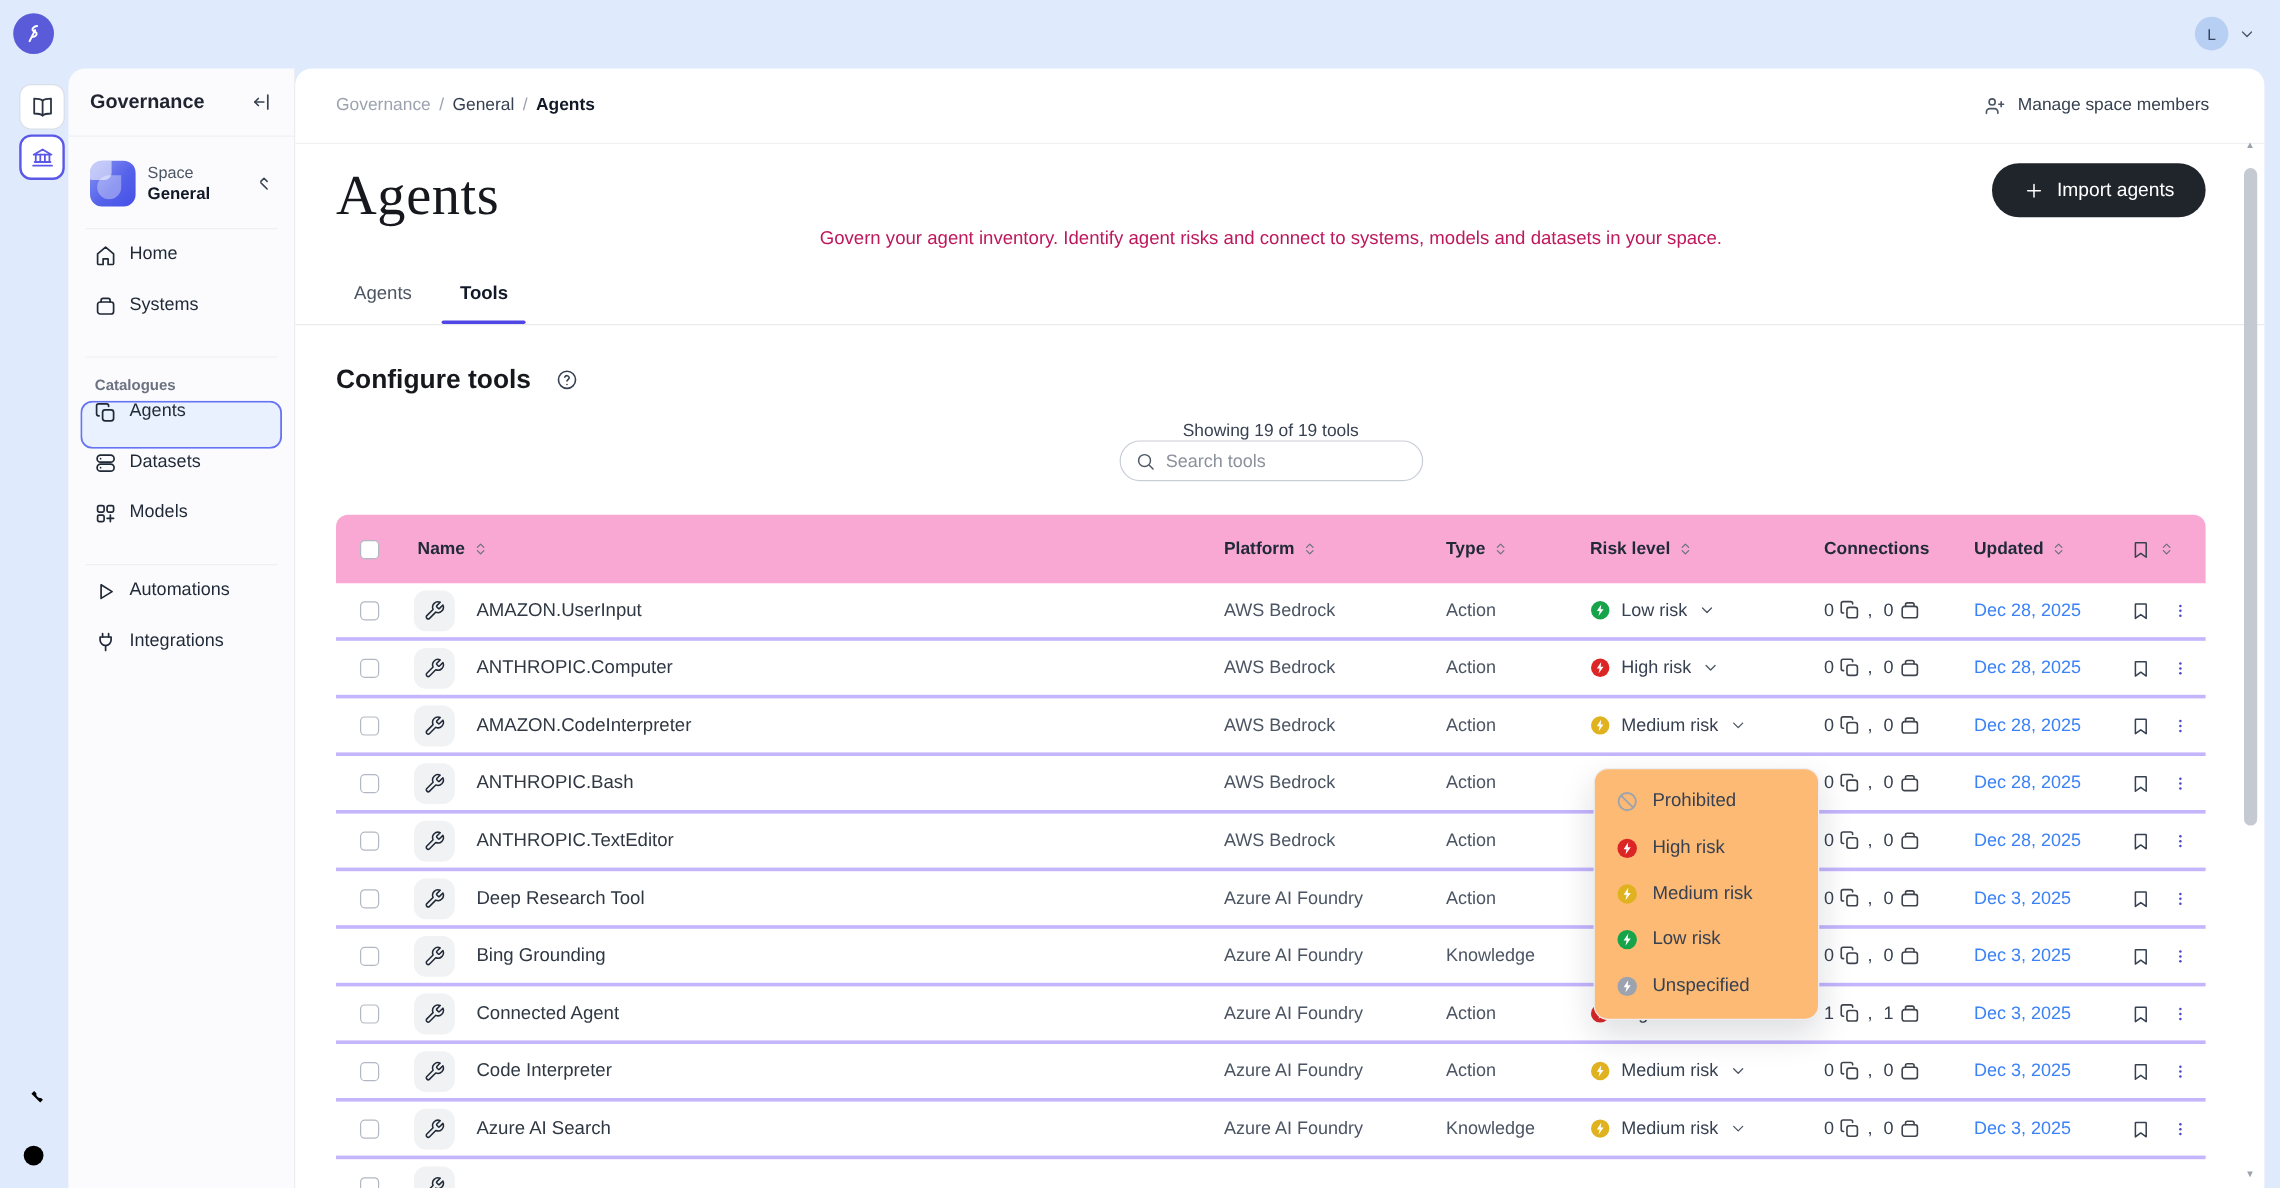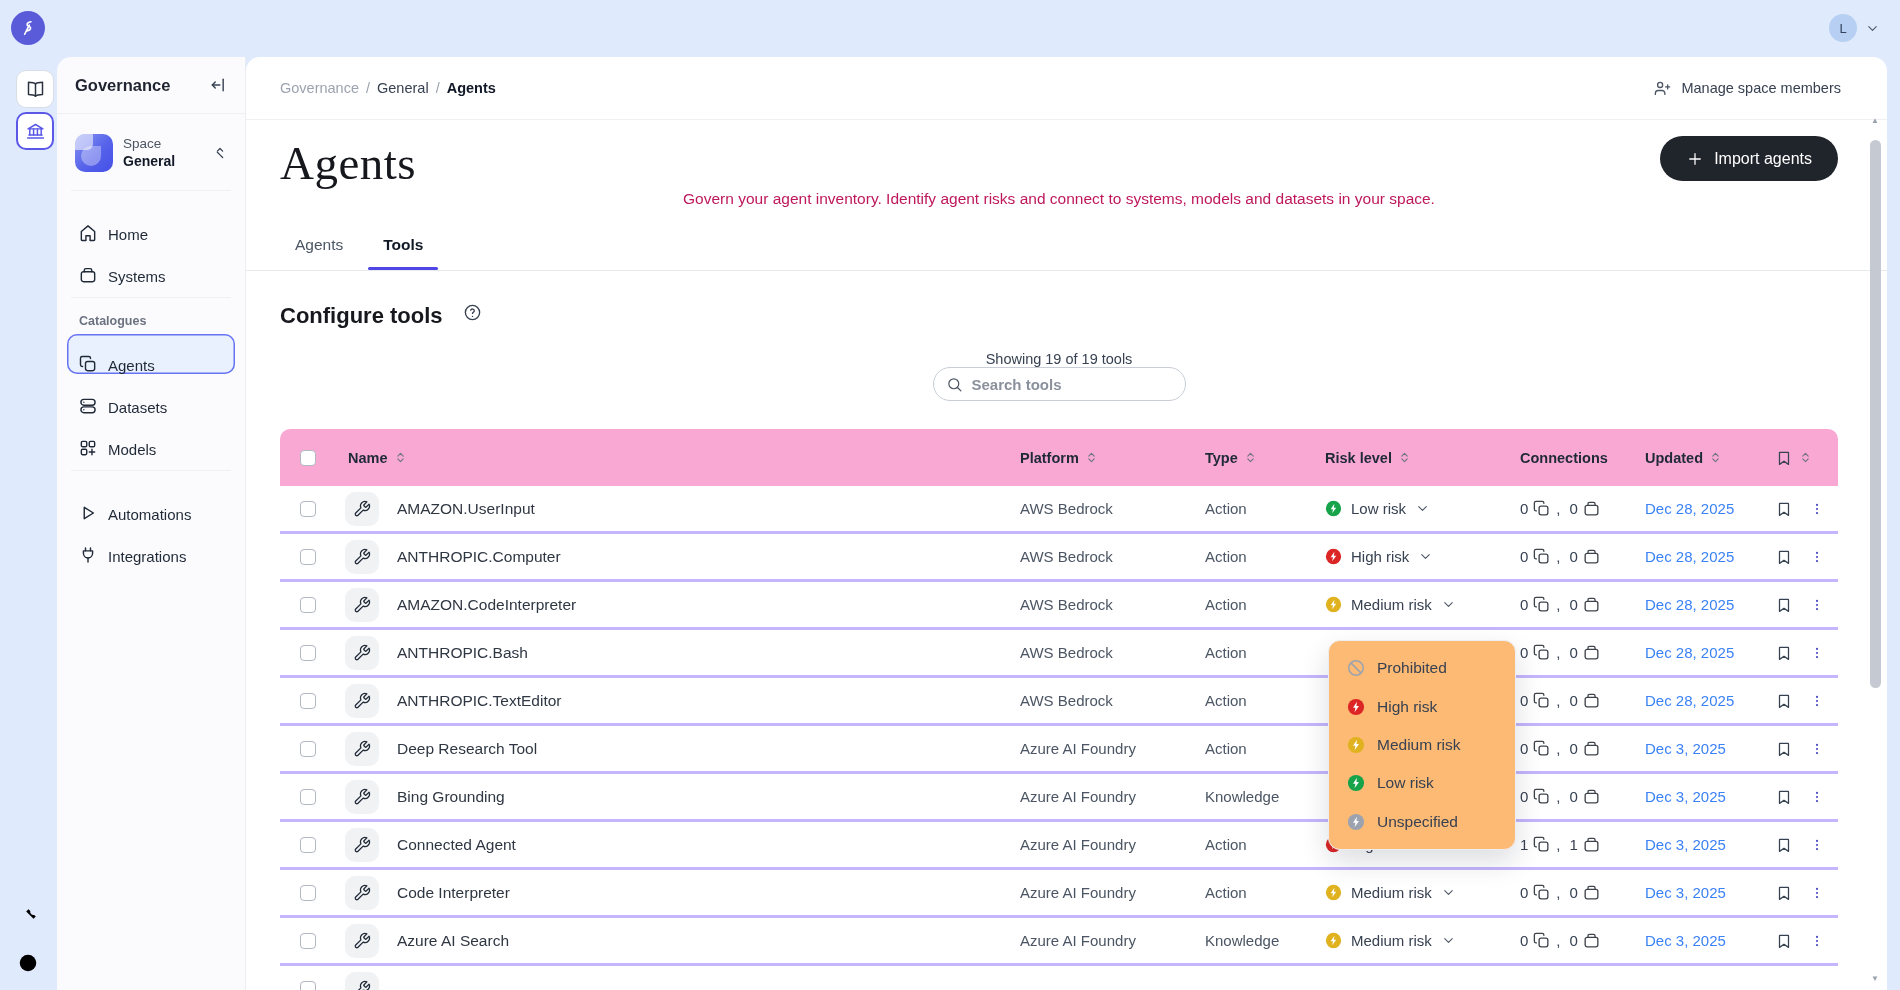--- a/index.html
+++ b/index.html
@@ -34,21 +34,21 @@
   .space-row { display:flex; align-items:center; margin:14px 12px 0 14px; padding:6px 4px; gap:10px; border-radius:10px; }
   .space-ic { width:38px; height:38px; border-radius:10px;
               background:linear-gradient(135deg,#8a97f2 0%,#5562ea 55%,#4550e6 100%); position:relative; overflow:hidden; }
   .space-ic:before { content:""; position:absolute; left:-4px; top:-6px; width:22px; height:22px; border-radius:6px; background:rgba(255,255,255,.55); }
   .space-ic:after  { content:""; position:absolute; left:6px; top:12px; width:20px; height:20px; border-radius:50% 0 50% 50%; background:rgba(255,255,255,.35); }
   .space-txt { flex:1; line-height:1.25; }
   .space-label { font-size:13.5px; color:#4b5563; }
   .space-name { font-size:14px; font-weight:700; color:#111827; }
   .updown { width:18px; height:18px; color:#374151; }
   .sb-div { border-top:1px solid #eef0f3; margin:12px 14px; }
-  .nav-item { display:flex; align-items:flex-end; gap:10px; height:40px; margin:2px 10px; padding:0 11px;
+  .nav-item { display:flex; align-items:flex-start; gap:10px; height:40px; margin:2px 10px; padding:0 11px;
               border-radius:10px; font-size:15px; color:#1f2937; }
   .nav-item .ic { width:20px; height:20px; color:#1f2937; }
   .nav-item.active { background:#e9f0fe; box-shadow:inset 0 0 0 1.5px #6673f2; }
   .sb-section { font-size:12.5px; font-weight:700; color:#6b7280; margin:16px 0 6px 22px; }
 
   
   .card { position:absolute; left:246px; top:57px; width:1641px; height:933px;
           background:#fff; border-radius:14px 14px 0 0; overflow:hidden; }
   .card-topbar { height:63px; border-bottom:1px solid #eef0f3; display:flex; align-items:center;
                  justify-content:space-between; padding:0 46px 0 34px; }
@@ -65,30 +65,30 @@
                 background:#20242b; color:#fff; font-size:16px; border:none; }
   .import-btn .ic { width:18px; height:18px; color:#fff; }
   .desc { font-size:15.5px; color:#be185d;text-align:center; }
 
   .tabs { display:flex; margin-top:28px; gap:10px; position:relative; }
   .tab { padding:0 15px 16px 15px; font-size:15.5px; color:#4b5563; position:relative; }
   .tab.active { color:#111827; font-weight:700; }
   .tab.active:after { content:""; position:absolute; left:0; right:0; bottom:0; height:3px; background:#4f46e5; border-radius:2px; }
   .tabs-rule { height:1px; background:#e8ebee; margin:0 -49px 0 -34px; }
 
-  .h2-row { display:flex; align-items:flex-start; gap:20px; margin-top:32px; }
+  .h2-row { display:flex; align-items:center; gap:20px; margin-top:32px; }
   .h2 { font-size:22px; font-weight:700; color:#16181d; }
   .help { width:19px; height:19px; color:#374151; }
   .showing-row { display:flex; align-items:center; justify-content:space-between; margin-top:22px;flex-direction:column; }
   .showing { font-size:14.5px; color:#374151; }
   .search { display:flex; align-items:center; gap:9px; width:253px; height:34px; border:1px solid #c9ced6;
             border-radius:17px; padding:0 12px; background:#fff; }
   .search .ic { width:17px; height:17px; color:#4b5563; }
   .search input { border:none; outline:none; font-size:15px; color:#374151; width:100%; background:transparent;
-                  font-family:"Liberation Sans", sans-serif;font-weight:bold; }
+                  font-family:"Liberation Sans", sans-serif; }
   .search input::placeholder { color:#8b919c; }
 
   
   .table { margin-top:28px; }
   .t-grid { display:grid; grid-template-columns:56px 684px 185px 120px 195px 125px 130px 35px 28px; align-items:center; }
   .t-head { height:57px; background:#f9a8d4; border-radius:10px 10px 0 0; }
   .t-head .hc { display:flex; align-items:center; gap:6px; font-size:14.5px; font-weight:700; color:#1f2937; }
   .sorter { width:13px; height:15px; color:#6b7280; }
   .sorter svg { stroke-width:2; }
   .t-row { height:48px; border-bottom:3px solid #c4b5fd; }

